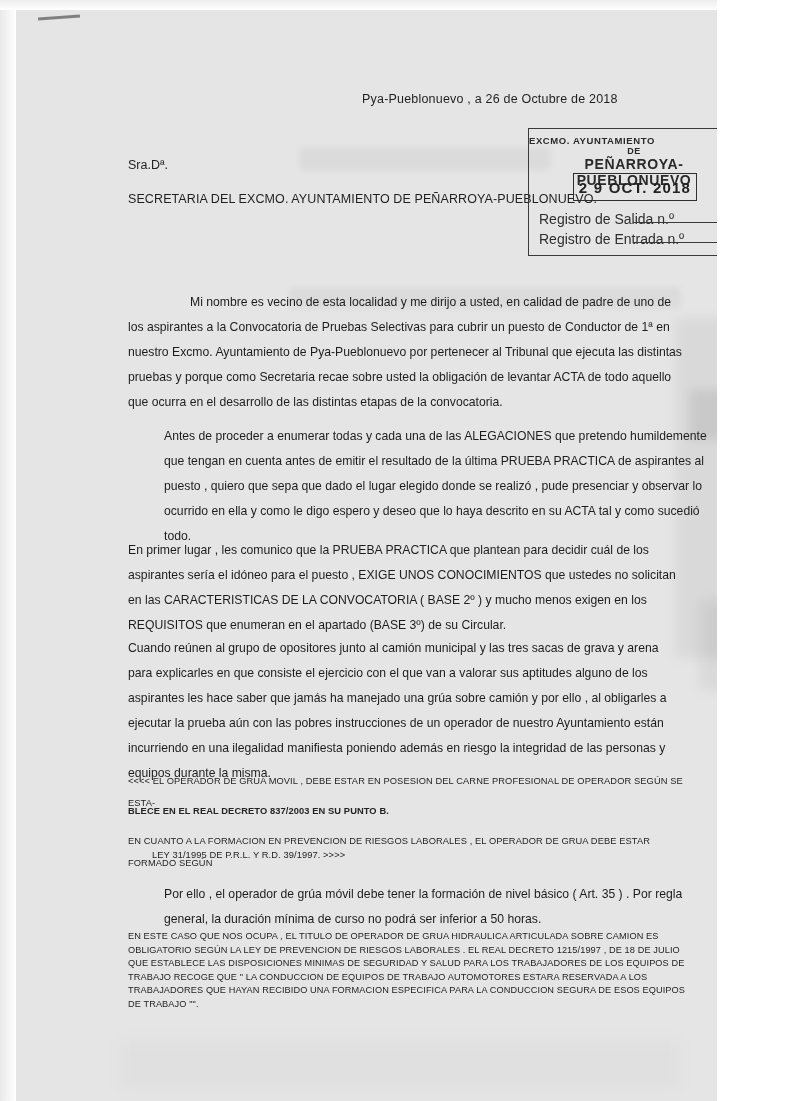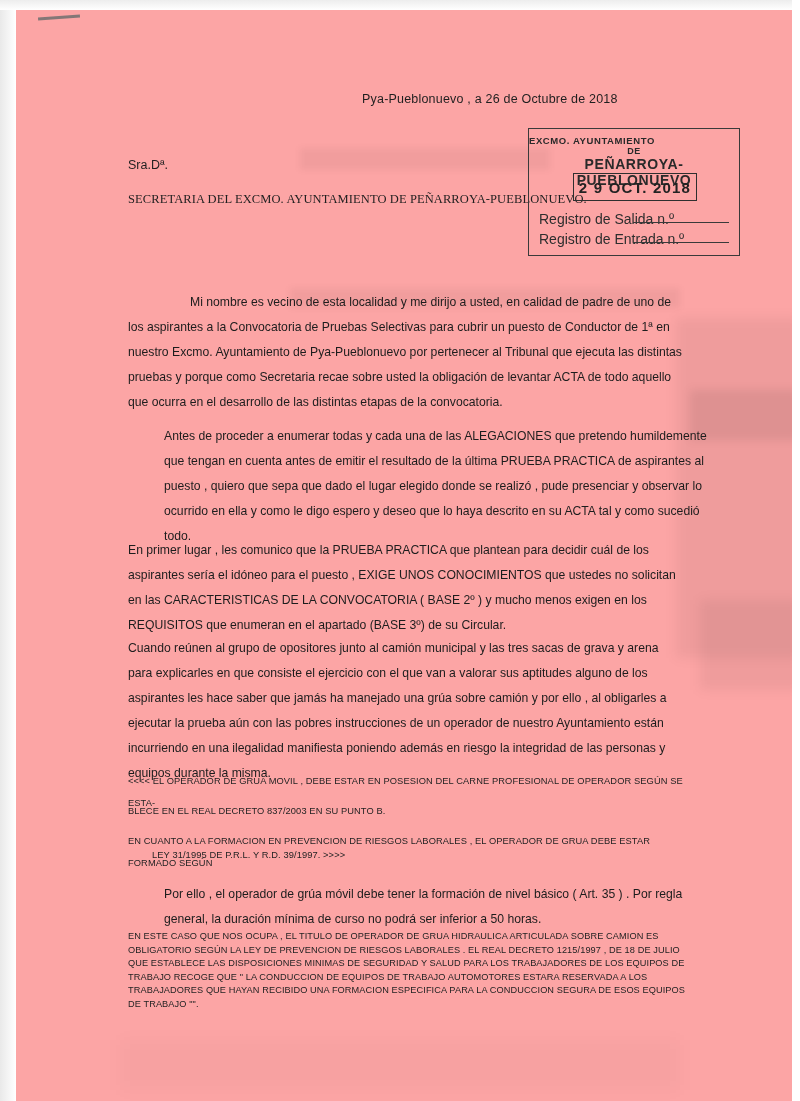--- a/index.html
+++ b/index.html
@@ -6,23 +6,23 @@
     margin: 0;
     padding: 0;
     background: #ffffff;
   }
   body {
     font-family: "Liberation Sans", sans-serif;
     color: #1a1a1a;
   }
   .page {
     position: relative;
-    width: 792px;
+    width: 717px;
     height: 1101px;
-    background: #fca5a5;
+    background: #e5e5e5;
     overflow: hidden;
   }
 
   
   .scan-edge-left {
     position: absolute;
     left: 0; top: 0;
     width: 16px; height: 1101px;
     background: linear-gradient(to right, #e9e9e9, #ffffff);
   }
@@ -71,21 +71,20 @@
     left: 128px; top: 158px;
     font-size: 12.5px;
     color: #1f1f1f;
   }
   .addressee-line {
     position: absolute;
     left: 128px; top: 192px;
     font-size: 12.5px;
     color: #1f1f1f;
     letter-spacing: .1px;
-    font-family: Liberation Serif, serif;
   }
 
   
   .stamp {
     position: absolute;
     left: 528px; top: 128px;
     width: 212px; height: 128px;
     border: 1.6px solid #3a3a3a;
     box-sizing: border-box;
   }
@@ -168,21 +167,21 @@
   .small-text {
     position: absolute;
     left: 128px;
     width: 560px;
     font-size: 9.3px;
     line-height: 22px;
     letter-spacing: .1px;
     color: #232323;
   }
   .s1 { top: 770px; }
-  .s2 { top: 800px; }
+  .s2 { top: 800px; font-weight: bold; }
   .s3 { top: 830px; }
   .s4 { top: 844px; margin-left: 24px; }
 
   .p5 {
     position: absolute;
     left: 128px;
     width: 560px;
     top: 882px;
     font-size: 12.2px;
     line-height: 25px;

